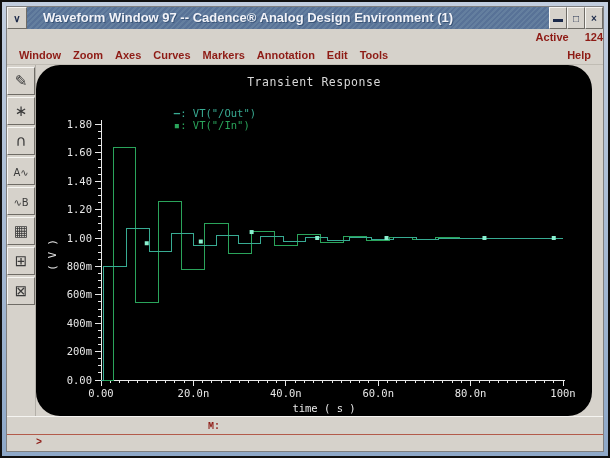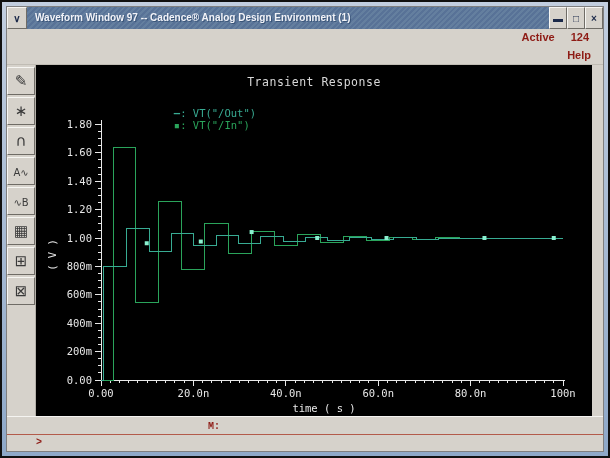--- a/index.html
+++ b/index.html
@@ -8,39 +8,39 @@
   .win-frame{position:absolute;inset:0;border:2px solid #101010;
              background:linear-gradient(#c2cedf,#8ea8c8);padding:4px;box-sizing:border-box;}
   .app{height:100%;background:#d6d2cb;border:1px solid #7f7f7f;display:flex;
        flex-direction:column;box-sizing:border-box;}
   
   .titlebar{height:22px;display:flex;align-items:stretch;background:#d6d2cb;}
   .win-menu-btn,.win-ctl{width:20px;background:#d6d2cb;border:1px solid;
       border-color:#f7f6f3 #6f6c66 #6f6c66 #f7f6f3;display:flex;align-items:center;
       justify-content:center;font-size:10px;font-weight:bold;color:#1c2a4a;cursor:pointer;box-sizing:border-box;}
   .title-strip{flex:1;background:repeating-linear-gradient(135deg,#647f9f 0 2px,#587297 2px 4px);
-      color:#f2f3f8;font-size:10px;font-weight:bold;line-height:22px;padding-left:8px;
+      color:#f2f3f8;font-size:13px;font-weight:bold;line-height:22px;padding-left:16px;
       text-shadow:1px 1px 0 #3a5578;white-space:nowrap;overflow:hidden;}
   .win-ctl{width:18px;}
   
   .activebar{height:16px;display:flex;justify-content:flex-end;align-items:center;
-      gap:16px;padding-right:14px;color:#8e1b15;font-size:11px;font-weight:bold;}
+      gap:16px;color:#8e1b15;font-size:11px;font-weight:bold;}
   .menubar{height:19px;display:flex;align-items:center;gap:12px;padding:0 12px;
       color:#8e1b15;font-size:11px;font-weight:bold;border-bottom:1px solid #c0bcb4;}
   .menu-item{cursor:pointer;white-space:nowrap;}
   .menu-spacer{flex:1;}
   
   .main{flex:1;display:flex;min-height:0;}
   .toolbar{width:33px;display:flex;flex-direction:column;align-items:center;
       padding-top:1px;border-right:1px solid #b3afa8;}
   .tool-btn{width:28px;height:28px;margin:1px 0;background:#d6d2cb;border:1px solid;
       border-color:#f7f6f3 #6f6c66 #6f6c66 #f7f6f3;color:#3a3a3a;font-size:15px;
       line-height:26px;text-align:center;cursor:pointer;box-sizing:border-box;
       font-family:"DejaVu Sans",sans-serif;overflow:hidden;}
-  .plot-wrap{flex:1;margin-right:11px;position:relative;background:#000;}
+  .plot-wrap{flex:1;margin-right:11px;position:relative;background:#000;border-radius:24px;}
   .plot-title{position:absolute;top:10px;left:0;width:100%;text-align:center;
       color:#d8d8d8;font-family:"DejaVu Sans Mono",monospace;font-size:11.5px;letter-spacing:.5px;}
   .legend-row{position:absolute;left:62px;font-family:"DejaVu Sans Mono",monospace;
       font-size:10.5px;white-space:pre;}
   .legend-row .sym{font-weight:bold;}
   
   .statusbar{height:34px;position:relative;border-top:1px solid #f5f4f1;
       font-family:"Liberation Mono",monospace;font-size:10px;font-weight:bold;color:#8e1b15;}
   .statusbar .s1{position:absolute;top:4px;white-space:nowrap;}
   .status-sep{position:absolute;top:17px;left:0;width:100%;height:1px;background:#b35b4b;}
@@ -71,20 +71,30 @@
           <span>×</span>
         </div>
       </div>
 
       <div class="activebar">
         <span>Active</span>
         <span>124</span>
       </div>
 
       <div class="menubar">
+        <span style="display:flex;gap:12px;">
+            <span class="menu-item">Window</span>
+            <span class="menu-item">Zoom</span>
+            <span class="menu-item">Axes</span>
+            <span class="menu-item">Curves</span>
+            <span class="menu-item">Markers</span>
+            <span class="menu-item">Annotation</span>
+            <span class="menu-item">Edit</span>
+            <span class="menu-item">Tools</span>
+          </span>
         <span class="menu-spacer"></span>
         <span class="menu-item">Help</span>
       </div>
 
       <div class="main">
         <div class="toolbar">
             <div class="tool-btn"><span>✎</span></div>
             <div class="tool-btn"><span>∗</span></div>
             <div class="tool-btn"><span>∩</span></div>
             <div class="tool-btn"><span style="font-size: 10px;">A∿</span></div>

